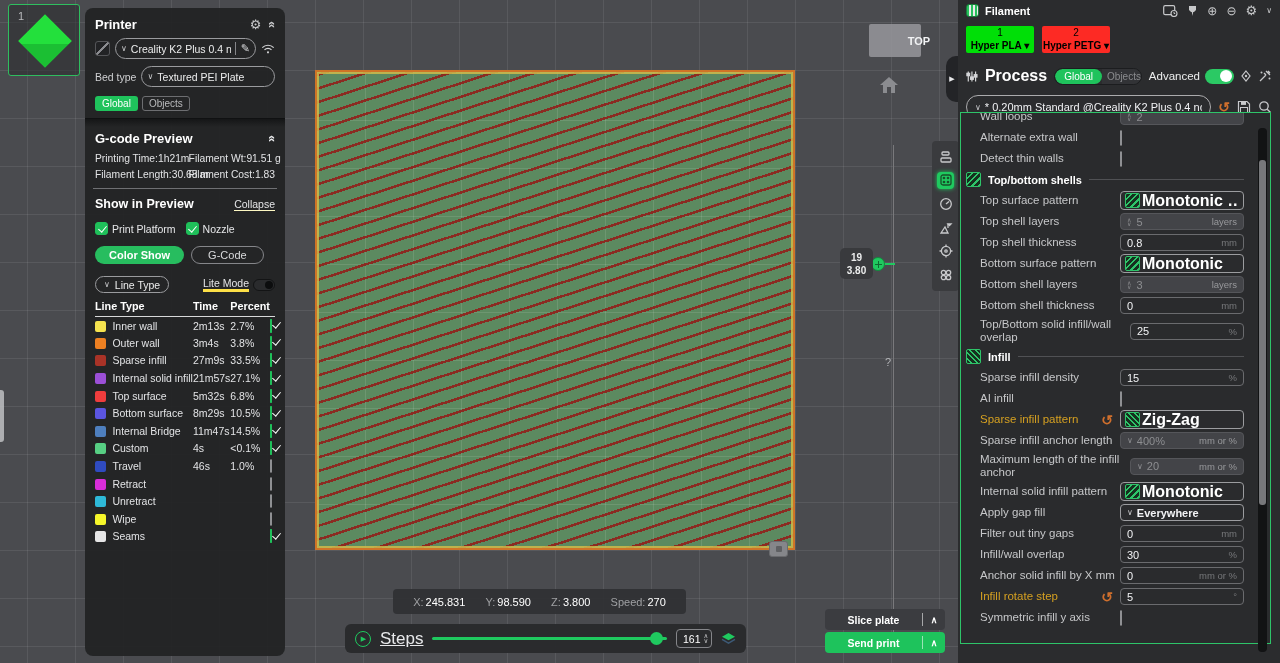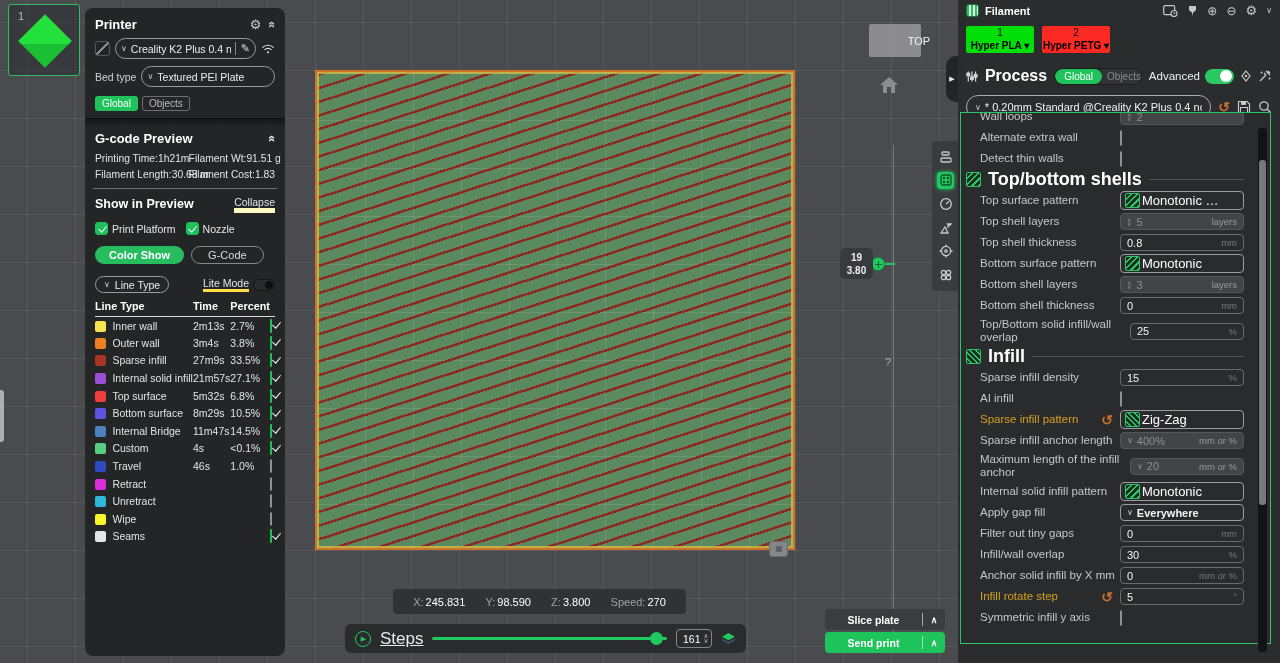--- a/index.html
+++ b/index.html
@@ -53,21 +53,21 @@
   .lblrow { display:flex; align-items:center; gap:5px; margin-top:7px; }
   .lbl { font-size:10.5px; color:#cfd0d2; flex:none; }
   .tagrow { display:flex; gap:4px; margin-top:9px; }
   .tag-g { background:#1fc35c; color:#fff; font-size:10px; padding:1.5px 7px; border-radius:3px; }
   .tag-o { border:1px solid #6d6e71; color:#b9babc; font-size:10px; padding:1px 6px; border-radius:3px; }
   .divband { height:9px; margin:7px -10px 0 -10px; background:linear-gradient(#151617,rgba(21,22,23,0)); border-top:1px solid #101112; }
   .stats { margin-top:6px; display:flex; flex-wrap:wrap; row-gap:5px; font-size:10.3px; color:#e2e3e5; }
   .stats span { white-space:nowrap; }
   .stats .s1 { width:52%; } .stats .s2 { width:48%; }
   .hr { border-top:1px solid #6f7073; margin:8px -2px 0 -2px; }
-  .collapse-link { font-size:10.5px; color:#e3e4e6; border-bottom:5px solid #fef9c3; }
+  .collapse-link { font-size:10.5px; color:#e3e4e6; border-bottom:1px solid #fef9c3; }
   .checks { display:flex; gap:10px; margin-top:9px; align-items:center; }
   .cbitem { display:flex; gap:4px; align-items:center; font-size:10.5px; color:#e6e7e9; }
   .cb { width:13px; height:13px; border:1.5px solid #8f9093; border-radius:3px; position:relative; flex:none; }
   .cb.on { background:#1fc05a; border-color:#1fc05a; }
   .cb.on::after { content:""; position:absolute; left:3.5px; top:0.5px; width:4px; height:7px; border:solid #fff; border-width:0 1.8px 1.8px 0; transform:rotate(40deg); }
   .viewbtns { display:flex; gap:7px; margin-top:11px; }
   .btn-green { background:#27bd5f; color:#fff; font-size:11px; font-weight:bold; padding:3px 14px; border-radius:11px; }
   .btn-ghost { border:1px solid #85868a; color:#d9dadc; font-size:11px; padding:2px 16px; border-radius:11px; }
   .ltrow { display:flex; align-items:center; justify-content:space-between; margin-top:12px; }
   .ltselect { display:flex; align-items:center; gap:5px; border:1px solid #9a9b9e; border-radius:9px; height:17px; padding:0 8px; font-size:10.5px; color:#eceded; }
@@ -76,21 +76,21 @@
   .toggle-off { width:22px; height:12px; border-radius:6px; background:#2a2b2d; border:1px solid #131415; position:relative; }
   .toggle-off::after { content:""; position:absolute; right:1px; top:1px; width:8px; height:8px; border-radius:50%; background:#0c0d0e; }
   table.lt { width:100%; border-collapse:collapse; margin-top:7px; }
   table.lt th { font-size:10.8px; color:#fff; text-align:left; padding-bottom:4px; border-bottom:1px solid #d8d9da; }
   table.lt th.c2{ width:33px; } table.lt th.c3{ width:36px; } table.lt th.c4{ width:17px; }
   table.lt td { font-size:10.5px; color:#e2e3e5; height:17.6px; white-space:nowrap; }
   .sw { width:11px; height:11px; border-radius:2px; display:inline-block; vertical-align:-2px; }
   td.name { padding-left:6px; max-width:88px; overflow:hidden; }
 
   
-  #view-cube { left:869px; top:24px; width:52px; height:33px; background:rgba(150,151,155,.85); border-radius:2px; color:#f2f3f5; font-weight:normal; font-size:11px; display:flex; align-items:center; justify-content:center;padding-left:48px; }
+  #view-cube { left:869px; top:24px; width:52px; height:33px; background:rgba(150,151,155,.85); border-radius:2px; color:#f2f3f5; font-weight:bold; font-size:11px; display:flex; align-items:center; justify-content:center;padding-left:48px; }
   #home-icon { left:879px; top:76px; width:20px; height:18px; color:#8b8c90; }
   #flyout-tab { left:946px; top:56px; width:12px; height:46px; background:#232427; border-radius:10px 0 0 10px; display:flex; align-items:center; justify-content:center; color:#e8e9eb; font-size:7px; }
   #left-handle { left:0; top:390px; width:4px; height:52px; background:#c6c7c9; border-radius:0 3px 3px 0; opacity:.8; }
   #vtoolbar { left:932px; top:141px; width:27px; height:150px; background:#3a3b3e; border-radius:4px; display:flex; flex-direction:column; align-items:center; justify-content:space-around; padding:4px 0; }
   .vt { width:17px; height:17px; display:flex; align-items:center; justify-content:center; }
   .vt svg { stroke:#c8c9cb; fill:none; stroke-width:1.3; }
   .vt.active { background:#1fc95f; border-radius:4px; box-shadow:0 0 4px #1fc95f; }
   .vt.active svg { stroke:#17502a; }
   #layer-track { left:893px; top:145px; width:1px; height:495px; background:#79797c; }
   #layer-connector { left:884px; top:263px; width:11px; height:2px; background:#1fc95f; }
@@ -149,25 +149,25 @@
   .srow .ctrl { margin-left:auto; margin-right:4px; width:124px; }
   .inp { display:flex; align-items:center; height:17px; border:1px solid #6a6b6e; border-radius:4px; padding:0 6px; }
   .inp .v { font-size:11px; color:#f2f3f5; }
   .inp .u { margin-left:auto; font-size:9.5px; color:#77787b; }
   .inp.dim { background:#434448; border-color:#55565a; }
   .inp.dim .v { color:#8d8e91; } .inp.dim .u { color:#98999c; }
   .inp .dd { font-size:8px; color:#c9cacc; margin-right:4px; }
   .inp.dim .dd { color:#8d8e91; }
   .inp .sp { display:flex; flex-direction:column; line-height:4px; font-size:6px; color:#8a8b8e; margin-right:5px; }
   .patt { display:flex; align-items:center; gap:2px; height:19px; border:1px solid #9b9c9f; border-radius:4px; padding:0 4px; }
-  .patt .v { font-size:13px; font-weight:normal; color:#fff; white-space:nowrap; overflow:hidden; }
+  .patt .v { font-size:16px; font-weight:bold; color:#fff; white-space:nowrap; overflow:hidden; }
   .chip { width:15px; height:15px; border:1px solid #2ec469; border-radius:2px; background:repeating-linear-gradient(135deg,#16301f 0 3px,#2ec469 3px 4.5px); flex:none; }
   .chip.x { background:repeating-linear-gradient(45deg,#16301f 0 2.5px,#2ec469 2.5px 4px), repeating-linear-gradient(135deg,#16301f 0 2.5px,#2ec469 2.5px 4px); }
   .shead { display:flex; align-items:center; gap:7px; height:21px; padding-left:5px; }
-  .shead .t { font-size:18px; font-weight:bold; color:#fff; white-space:nowrap; }
+  .shead .t { font-size:11px; font-weight:bold; color:#fff; white-space:nowrap; }
   .shead .line { flex:1; border-top:1px solid #505154; margin-right:4px; }
   .rowundo { margin-right:7px; }
   #sscroll-track { left:1258px; top:128px; width:9px; height:524px; background:#121314; border-radius:4px; }
   #sscroll-thumb { left:1259px; top:160px; width:7px; height:345px; background:#77787b; border-radius:3px; }
   svg.icon { display:block; }
 </style>
 </head>
 <body>
 
 <div class="abs" id="print-object"></div>

